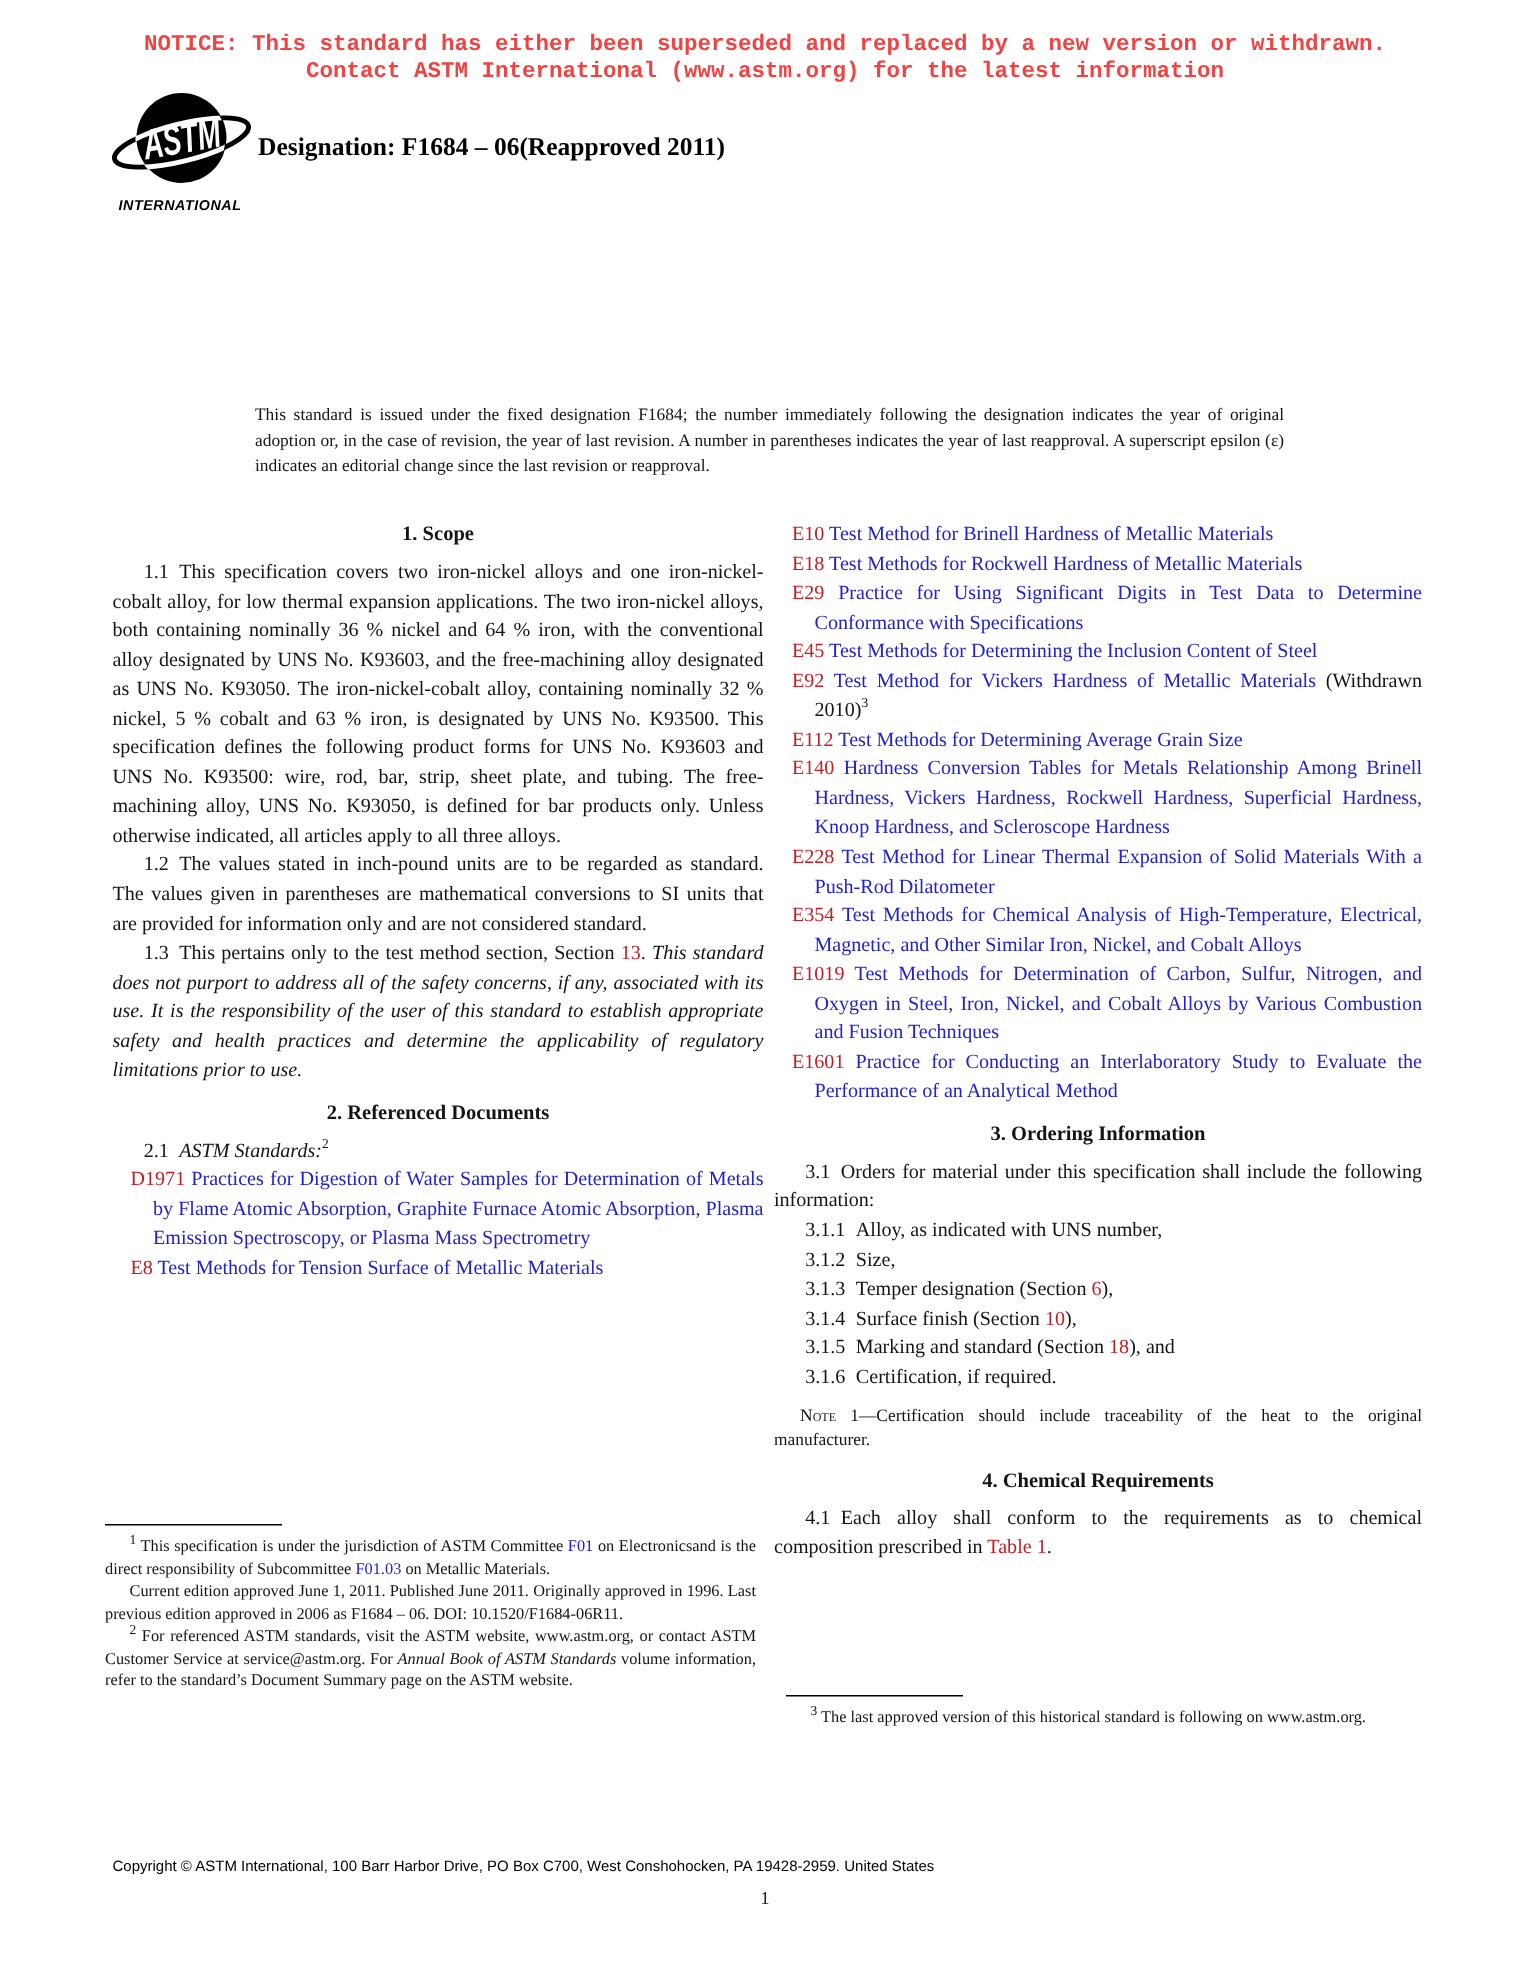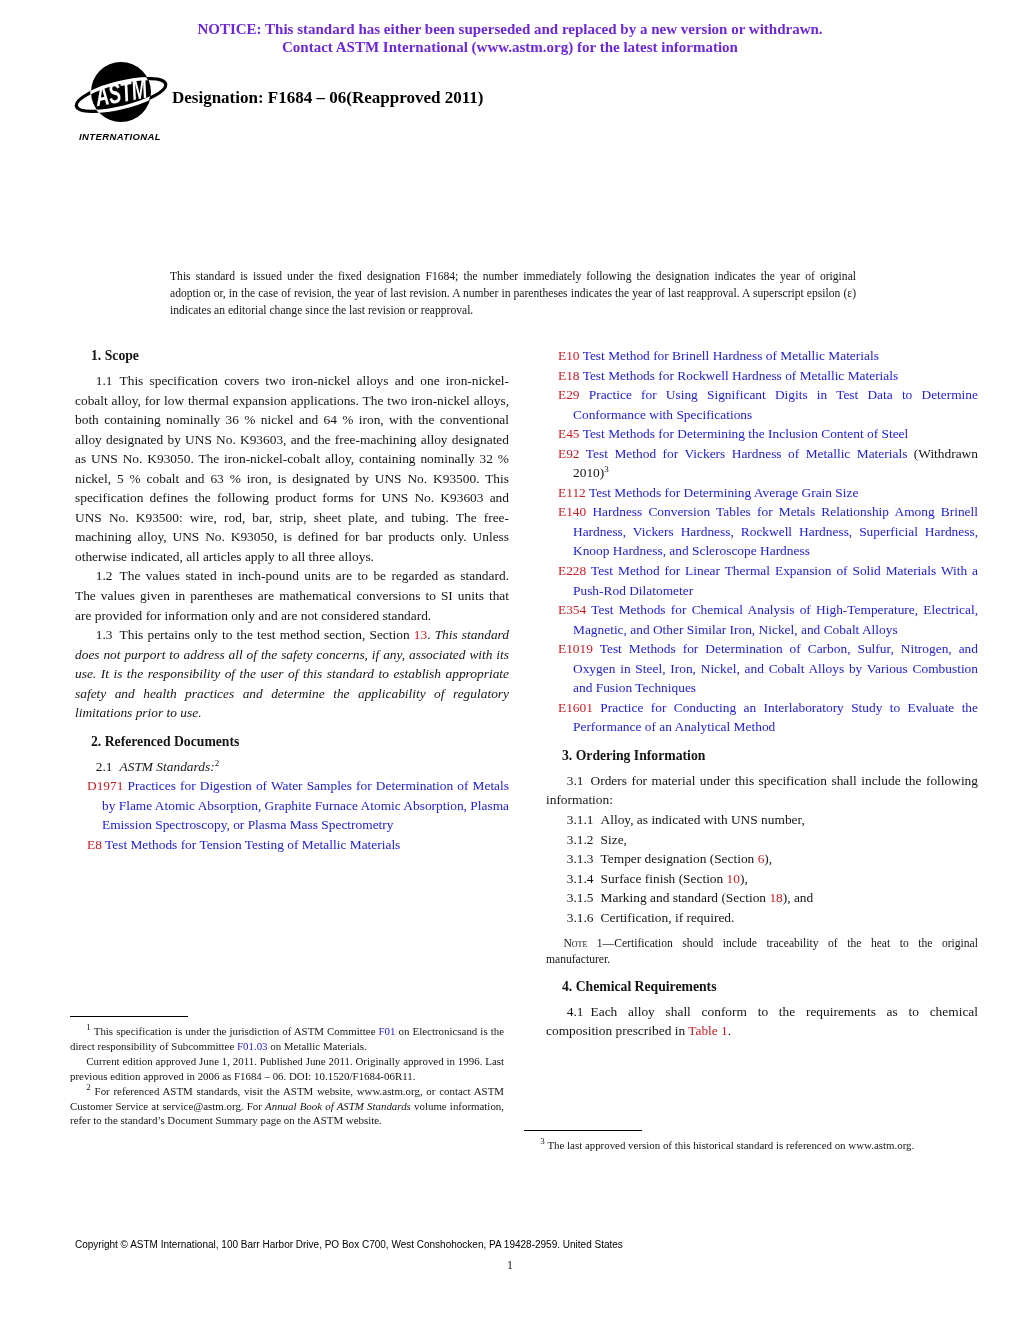--- a/index.html
+++ b/index.html
@@ -1,36 +1,36 @@
 <!DOCTYPE html>
 <html><head>
 <meta charset="utf-8">
 <style>
   html,body{margin:0;padding:0;background:#ffffff;}
   .page{position:relative;width:1020px;height:1320px;background:#fff;overflow:hidden;
         font-family:"Liberation Serif",serif;color:#141414;}
   
-  .notice{position:absolute;top:21px;left:0;width:100%;text-align:center;color:#6d28d9;
-          font-family:Liberation Serif, serif;font-weight:bold;font-size:15px;line-height:17.5px;}
+  .notice{position:absolute;top:21px;left:0;width:100%;text-align:center;color:#ef4444;
+          font-family:Liberation Mono, monospace;font-weight:bold;font-size:15px;line-height:17.5px;}
   
   .logo{position:absolute;left:68px;top:58px;width:104px;text-align:center;}
   .logo-sub{font-family:"Liberation Sans",sans-serif;font-weight:bold;font-style:italic;
             font-size:9.5px;letter-spacing:.4px;margin-top:-3px;color:#000;}
   .designation{position:absolute;left:172px;top:88px;font-family:Liberation Serif, serif;
                font-weight:bold;font-size:17px;color:#000;}
   .title{position:absolute;left:170px;top:168px;font-family:"Liberation Sans",sans-serif;
          font-weight:bold;font-size:20.5px;line-height:26.5px;color:#000;}
   .title sup{font-size:12px;vertical-align:super;line-height:0;}
   .preamble{position:absolute;left:170px;top:269px;width:686px;font-size:11.6px;line-height:16.9px;
             text-align:justify;margin:0;}
   
   .col{position:absolute;top:346px;}
   .col-left{left:75px;width:434px;}
-  .col-right{left:546px;width:432px;}
-  h2.sec{font-size:13.7px;font-weight:bold;margin:11px 0 7px 16px;font-family:"Liberation Serif",serif;}
+  .col-right{left:516px;width:432px;}
+  h2.sec{font-size:13.7px;font-weight:bold;margin:11px 0 7px 0;font-family:"Liberation Serif",serif;text-align:center;}
   .col-left h2.sec:first-child{margin-top:2px;}
   p.body{font-size:13.4px;line-height:19.55px;text-align:justify;margin:0;text-indent:1.55em;}
   .pnum{padding-right:7px;}
   .ref{font-size:13.4px;line-height:19.55px;text-align:justify;padding-left:27px;text-indent:-15px;margin:0;}
   .red{color:#c41e25;text-decoration:none;cursor:pointer;}
   .blue{color:#2222cc;text-decoration:none;cursor:pointer;}
   .note{font-size:11.6px;line-height:15.6px;text-align:justify;margin:9px 0 0 0;text-indent:1.5em;}
   .sc{font-variant:small-caps;}
   sup.s{font-size:9px;vertical-align:super;line-height:0;}
   
@@ -81,21 +81,21 @@
 
     <p class="body"><span class="pnum">1.2</span><span>The values stated in inch-pound units are to be regarded as standard. The values given in parentheses are mathematical conversions to SI units that are provided for information only and are not considered standard.</span></p>
 
     <p class="body"><span class="pnum">1.3</span><span>This pertains only to the test method section, Section </span><a class="red">13</a><span>.</span> <i>This standard does not purport to address all of the safety concerns, if any, associated with its use. It is the responsibility of the user of this standard to establish appropriate safety and health practices and determine the applicability of regulatory limitations prior to use.</i></p>
 
     <h2 class="sec">2.  Referenced Documents</h2>
 
     <p class="body"><span class="pnum">2.1</span><i>ASTM Standards:</i><sup class="s">2</sup></p>
 
     <p class="ref"><a class="red">D1971</a> <a class="blue">Practices for Digestion of Water Samples for Determination of Metals by Flame Atomic Absorption, Graphite Furnace Atomic Absorption, Plasma Emission Spectroscopy, or Plasma Mass Spectrometry</a></p>
-    <p class="ref"><a class="red">E8</a> <a class="blue">Test Methods for Tension Testing of Metallic Materials</a></p>
+    <p class="ref"><a class="red">E8</a> <a class="blue">Test Methods for Tension Surface of Metallic Materials</a></p>
   </div>
 
   <div class="col col-right">
     <p class="ref"><a class="red">E10</a> <a class="blue">Test Method for Brinell Hardness of Metallic Materials</a></p>
     <p class="ref"><a class="red">E18</a> <a class="blue">Test Methods for Rockwell Hardness of Metallic Materials</a></p>
     <p class="ref"><a class="red">E29</a> <a class="blue">Practice for Using Significant Digits in Test Data to Determine Conformance with Specifications</a></p>
     <p class="ref"><a class="red">E45</a> <a class="blue">Test Methods for Determining the Inclusion Content of Steel</a></p>
     <p class="ref"><a class="red">E92</a> <a class="blue">Test Method for Vickers Hardness of Metallic Materials</a> <span>(Withdrawn 2010)</span><sup class="s">3</sup></p>
     <p class="ref"><a class="red">E112</a> <a class="blue">Test Methods for Determining Average Grain Size</a></p>
     <p class="ref"><a class="red">E140</a> <a class="blue">Hardness Conversion Tables for Metals Relationship Among Brinell Hardness, Vickers Hardness, Rockwell Hardness, Superficial Hardness, Knoop Hardness, and Scleroscope Hardness</a></p>
@@ -124,19 +124,19 @@
 
   <div class="fnblock fn-left">
     <div class="fnrule"></div>
     <p class="fn"><sup class="s">1</sup> <span>This specification is under the jurisdiction of ASTM Committee </span><a class="blue">F01</a><span> on Electronicsand is the direct responsibility of Subcommittee </span><a class="blue">F01.03</a><span> on Metallic Materials.</span></p>
     <p class="fn">Current edition approved June 1, 2011. Published June 2011. Originally approved in 1996. Last previous edition approved in 2006 as F1684 – 06. DOI: 10.1520/F1684-06R11.</p>
     <p class="fn"><sup class="s">2</sup> <span>For referenced ASTM standards, visit the ASTM website, www.astm.org, or contact ASTM Customer Service at service@astm.org. For </span><i>Annual Book of ASTM Standards</i><span> volume information, refer to the standard’s Document Summary page on the ASTM website.</span></p>
   </div>
 
   <div class="fnblock fn-right">
     <div class="fnrule"></div>
-    <p class="fn"><sup class="s">3</sup> <span>The last approved version of this historical standard is referenced on www.astm.org.</span></p>
+    <p class="fn"><sup class="s">3</sup> <span>The last approved version of this historical standard is following on www.astm.org.</span></p>
   </div>
 
   <div class="copyright">Copyright © ASTM International, 100 Barr Harbor Drive, PO Box C700, West Conshohocken, PA 19428-2959. United States</div>
   <div class="pageno">1</div>
 
 </div>
 
 </body></html>

